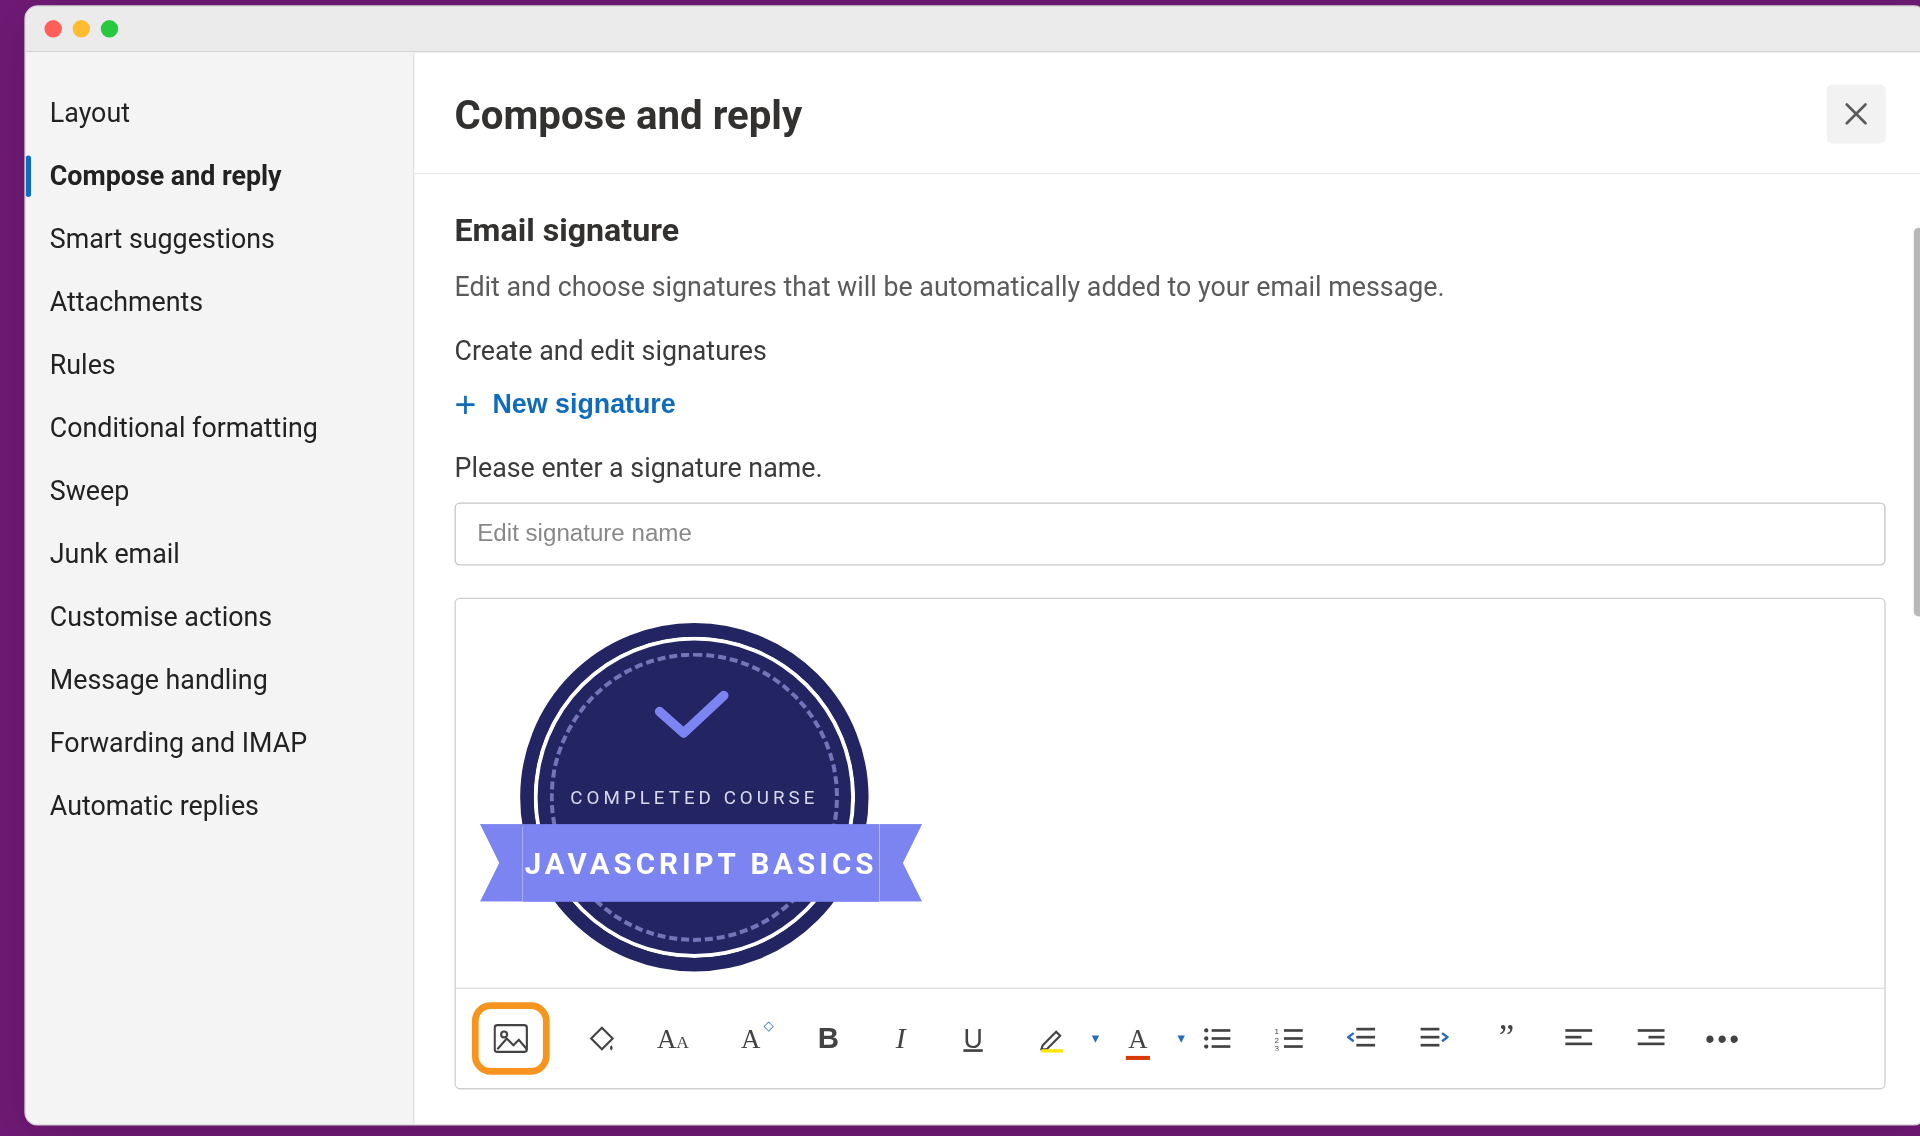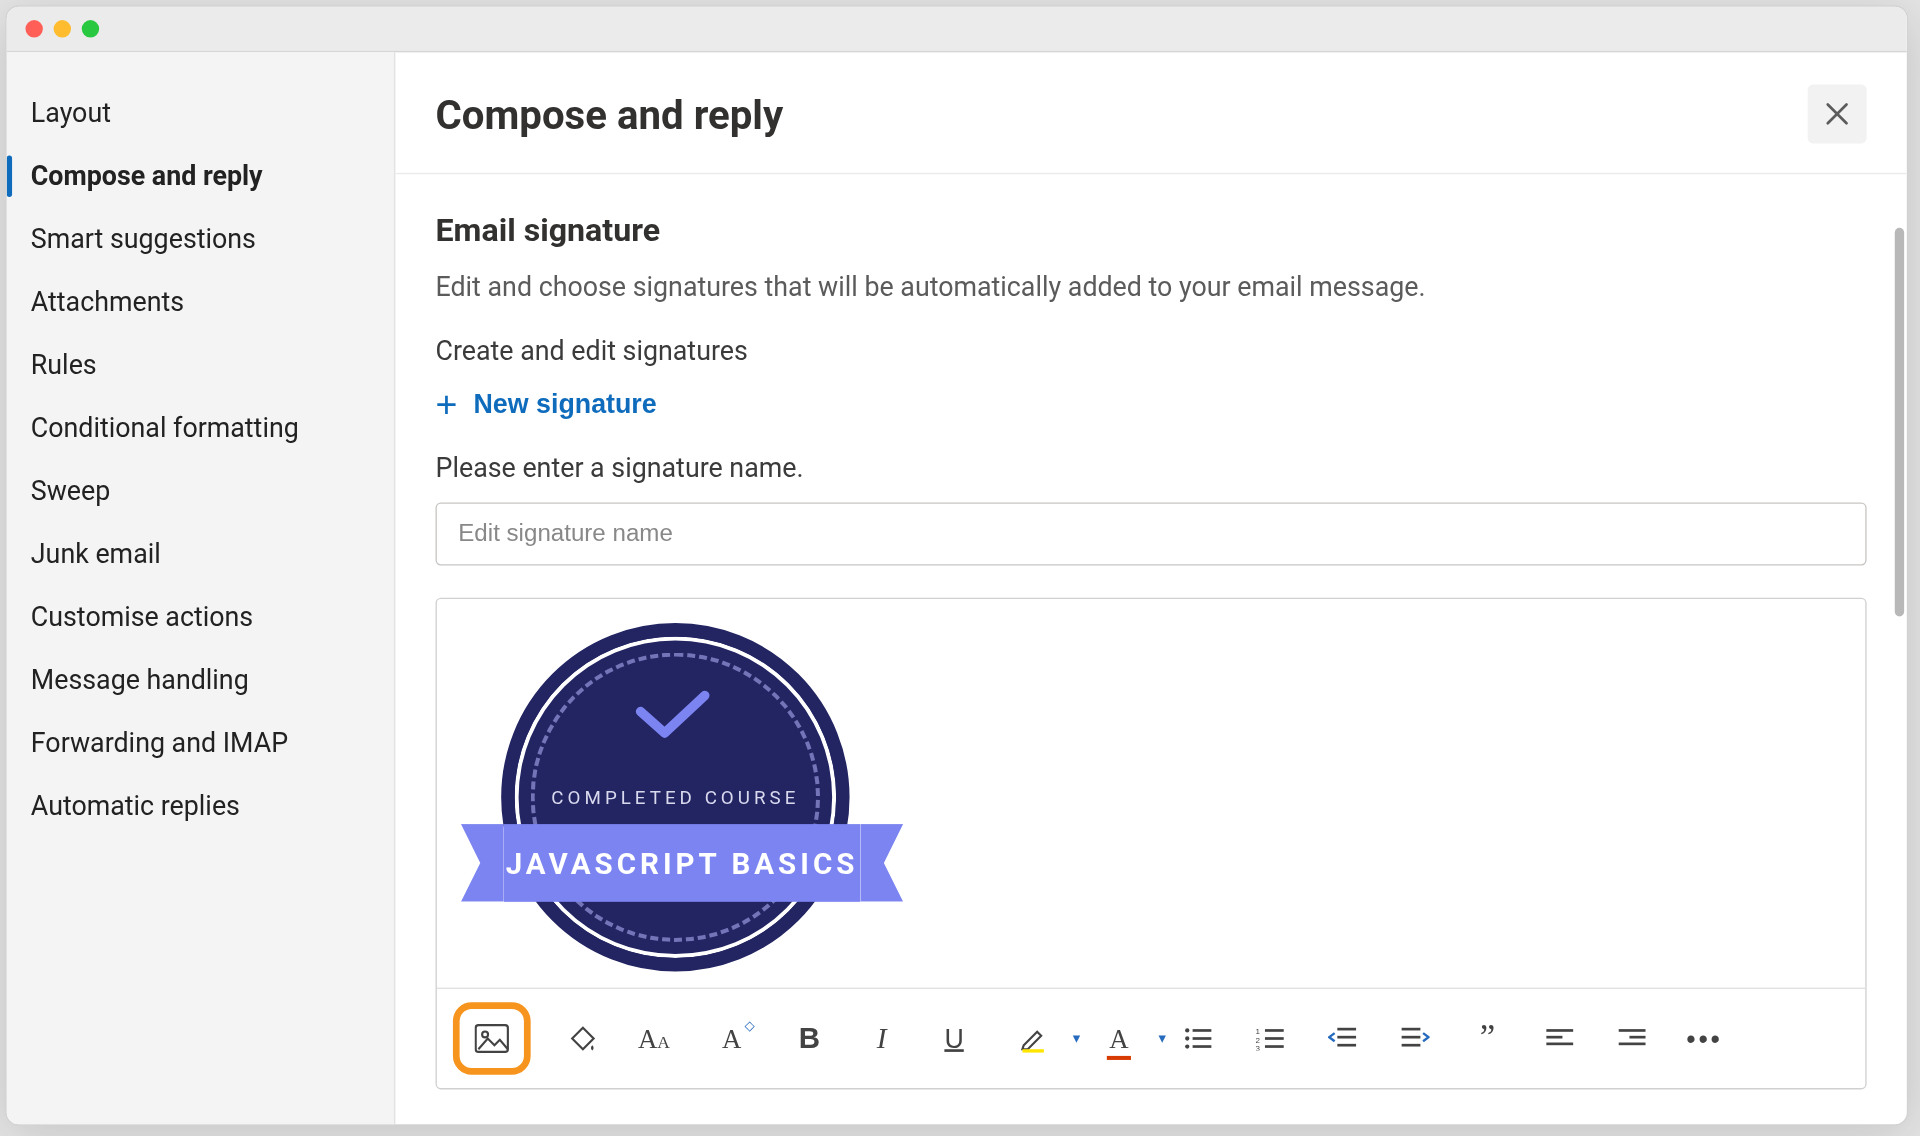--- a/index.html
+++ b/index.html
@@ -269,24 +269,25 @@
   position:absolute;
   top:40px; right:2px;
   width:7px; height:290px;
   background:#b8b8b8;
   border-radius:4px;
 }
 
 
 .stage {
   width:1920px; height:1136px;
-  background:#e5e5e5;
+  background:#701a75;
   display:flex;
   align-items:flex-start;
   justify-content:flex-start;
+  padding-left:19px;
 }
 .scale {
   transform-origin: top left;
   transform: scale(1.34);
   padding: 4px 0 0 4px;
 }
 </style>
 </head>
 <body>
 

